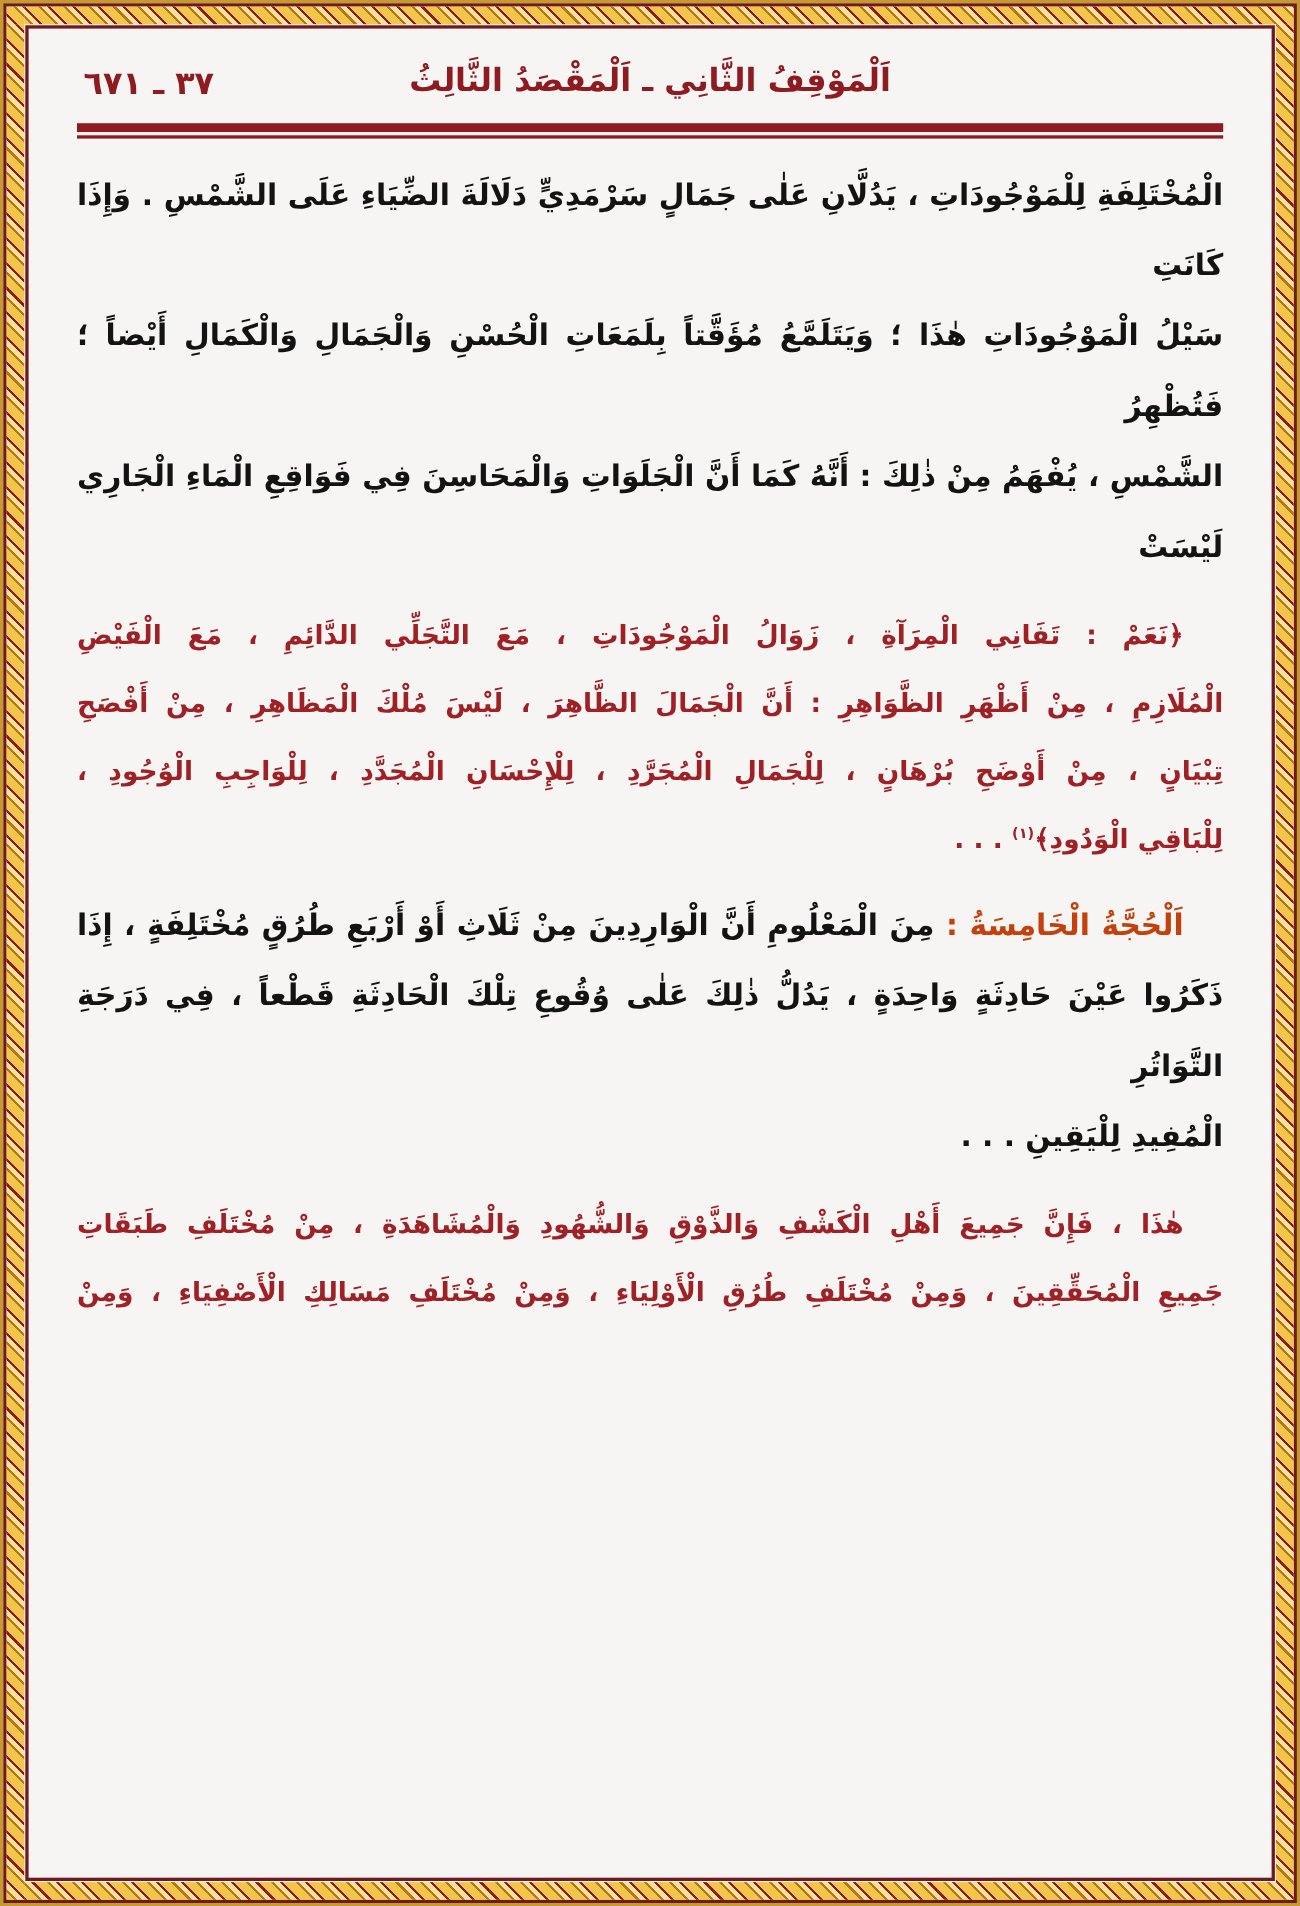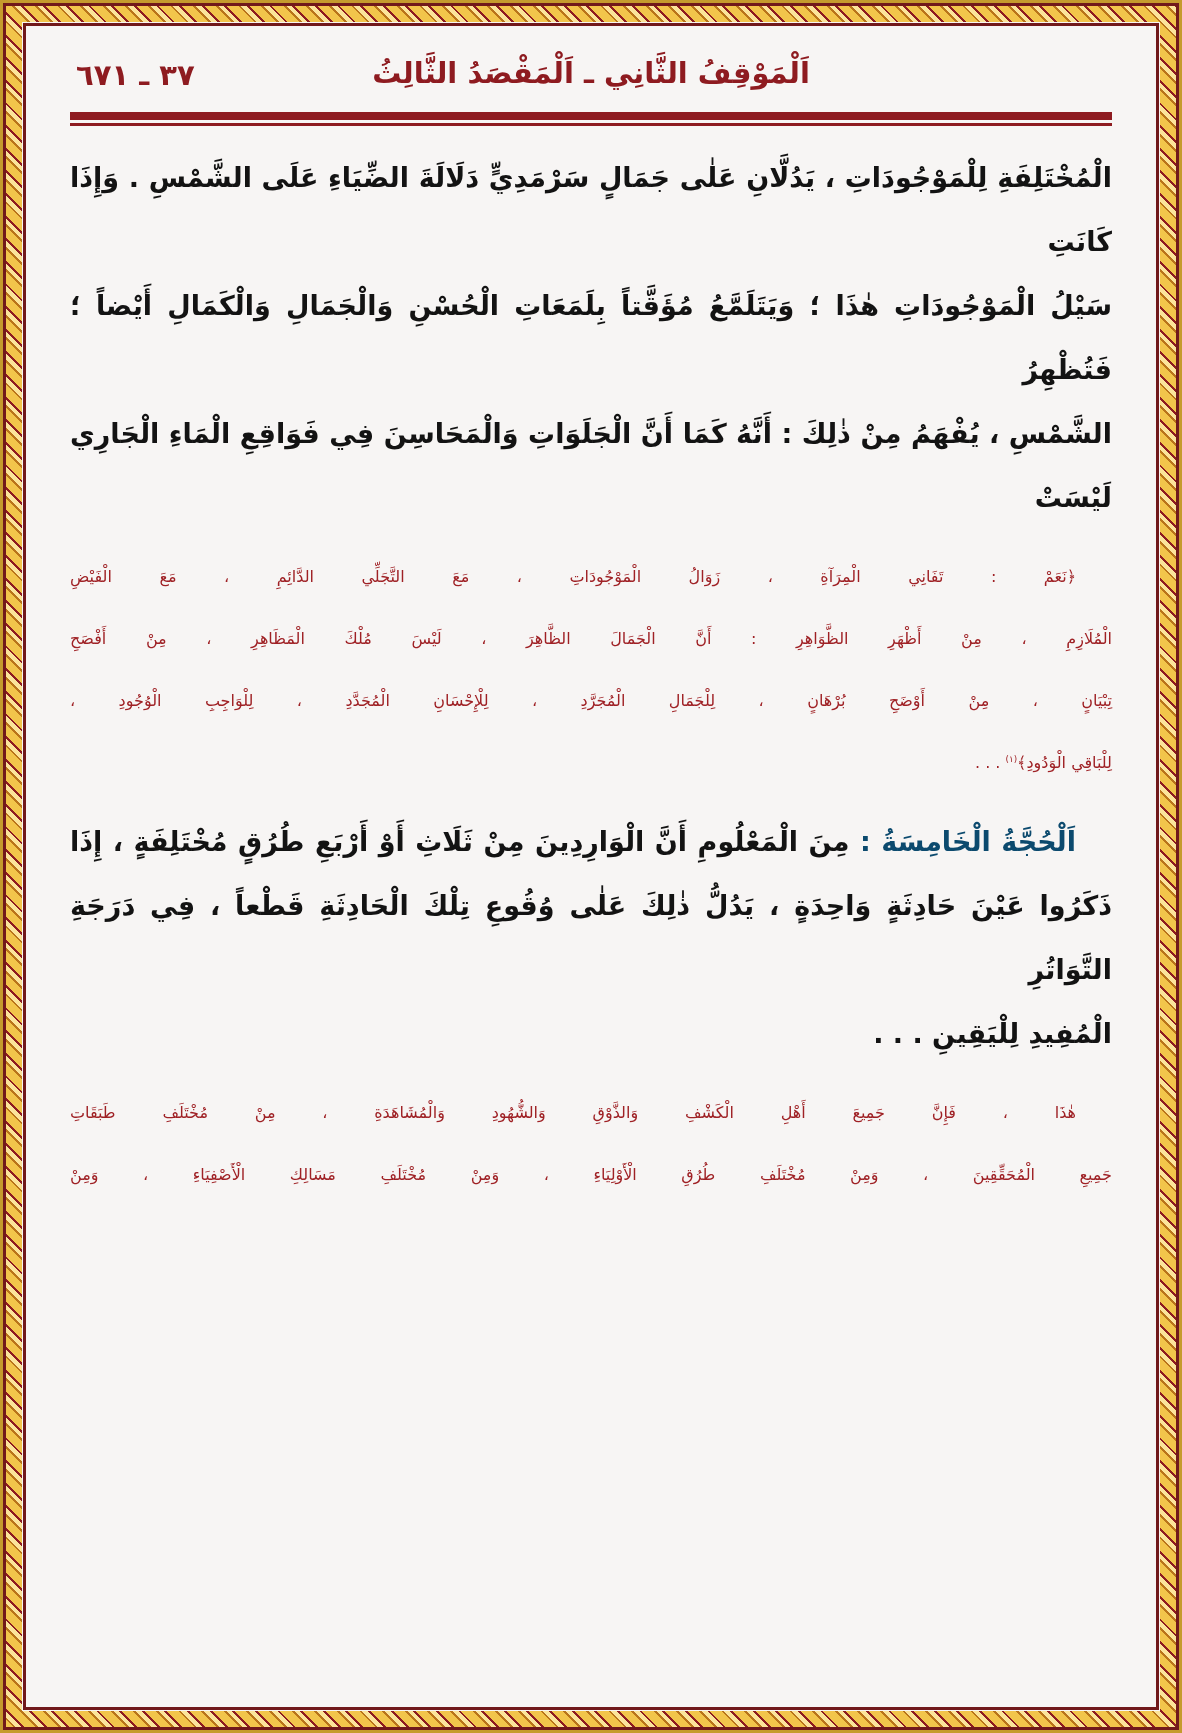--- a/index.html
+++ b/index.html
@@ -38,21 +38,21 @@
   .body-text { margin-top:20px; }
 
   .t-line {
     direction:rtl; text-align:justify;
     text-align-last:justify; -moz-text-align-last:justify;
     white-space:normal;
   }
   .t-line.end { text-align-last:right; -moz-text-align-last:right; }
 
   .black-par { font-size:27px; font-weight:bold; color:#131313; line-height:64px; }
-  .red-par   { font-size:16px; font-weight:normal; color:#9f2125; line-height:62px; }
+  .red-par   { font-size:24px; font-weight:bold; color:#9f2125; line-height:62px; }
 
   .indent-first .t-line:first-child { text-indent:36px; }
   .par-gap  { margin-top:16px; }
 
   sup.fref { font-size:0.55em; vertical-align:super; line-height:0; }
 </style>
 </head>
 <body>
 
 <div class="frame-edge"></div>
@@ -83,21 +83,21 @@
         <div class="t-line">تِبْيَانٍ ، مِنْ أَوْضَحِ بُرْهَانٍ ، لِلْجَمَالِ الْمُجَرَّدِ ، لِلْإِحْسَانِ الْمُجَدَّدِ ، لِلْوَاجِبِ الْوُجُودِ ،</div>
       </div>
     <div class="red-par">
       <div class="t-line end">
         <span>لِلْبَاقِي الْوَدُودِ﴾</span><sup class="fref">(١)</sup><span> . . .</span>
       </div>
     </div>
 
     <div class="black-par par-gap">
       <div class="t-line" style="text-indent:36px;">
-        <span style="color:#0c4a6e;">اَلْحُجَّةُ الْخَامِسَةُ : </span><span>مِنَ الْمَعْلُومِ أَنَّ الْوَارِدِينَ مِنْ ثَلَاثِ أَوْ أَرْبَعِ طُرُقٍ مُخْتَلِفَةٍ ، إِذَا</span>
+        <span style="color:#c2410c;">اَلْحُجَّةُ الْخَامِسَةُ : </span><span>مِنَ الْمَعْلُومِ أَنَّ الْوَارِدِينَ مِنْ ثَلَاثِ أَوْ أَرْبَعِ طُرُقٍ مُخْتَلِفَةٍ ، إِذَا</span>
       </div>
     </div>
     <div class="black-par">
         <div class="t-line">ذَكَرُوا عَيْنَ حَادِثَةٍ وَاحِدَةٍ ، يَدُلُّ ذٰلِكَ عَلٰى وُقُوعِ تِلْكَ الْحَادِثَةِ قَطْعاً ، فِي دَرَجَةِ التَّوَاتُرِ</div>
       </div>
     <div class="black-par">
       <div class="t-line end">الْمُفِيدِ لِلْيَقِينِ . . .</div>
     </div>
 
     <div class="red-par indent-first par-gap">

